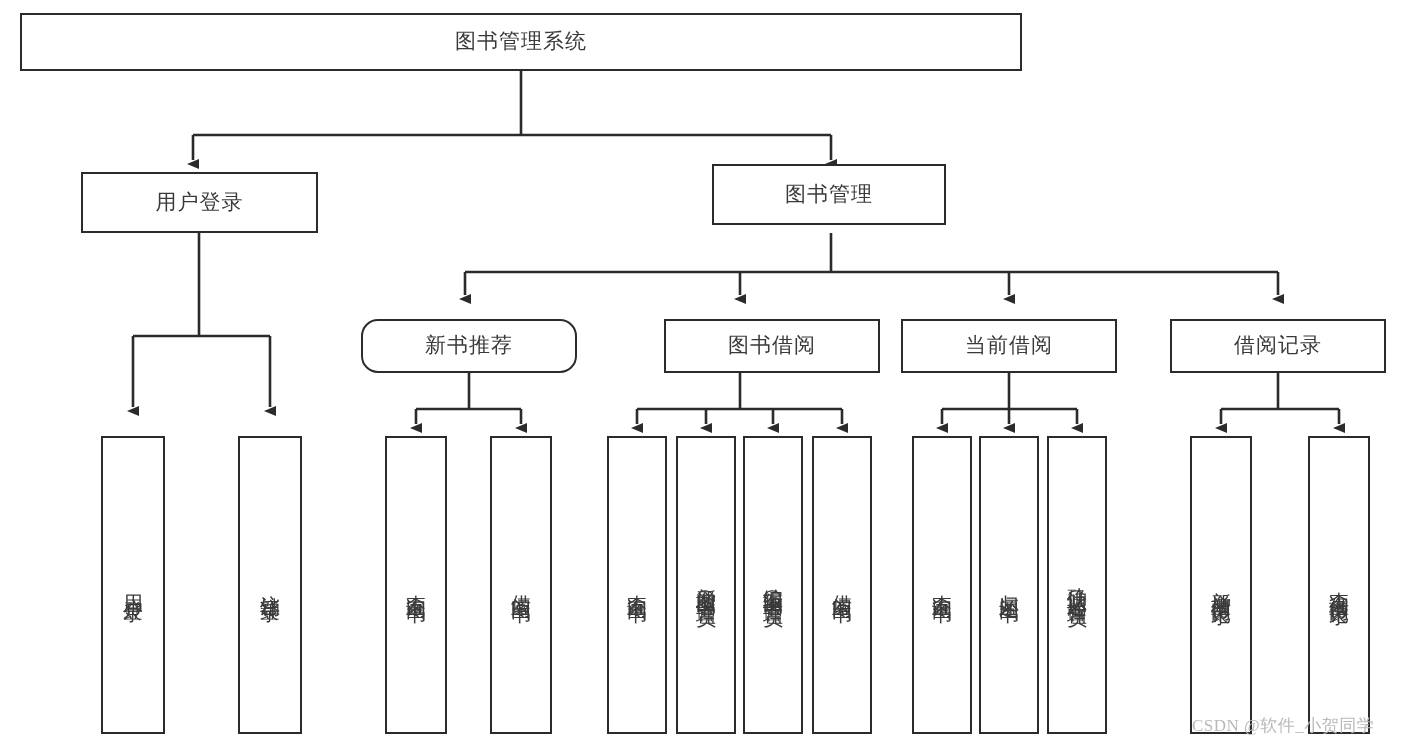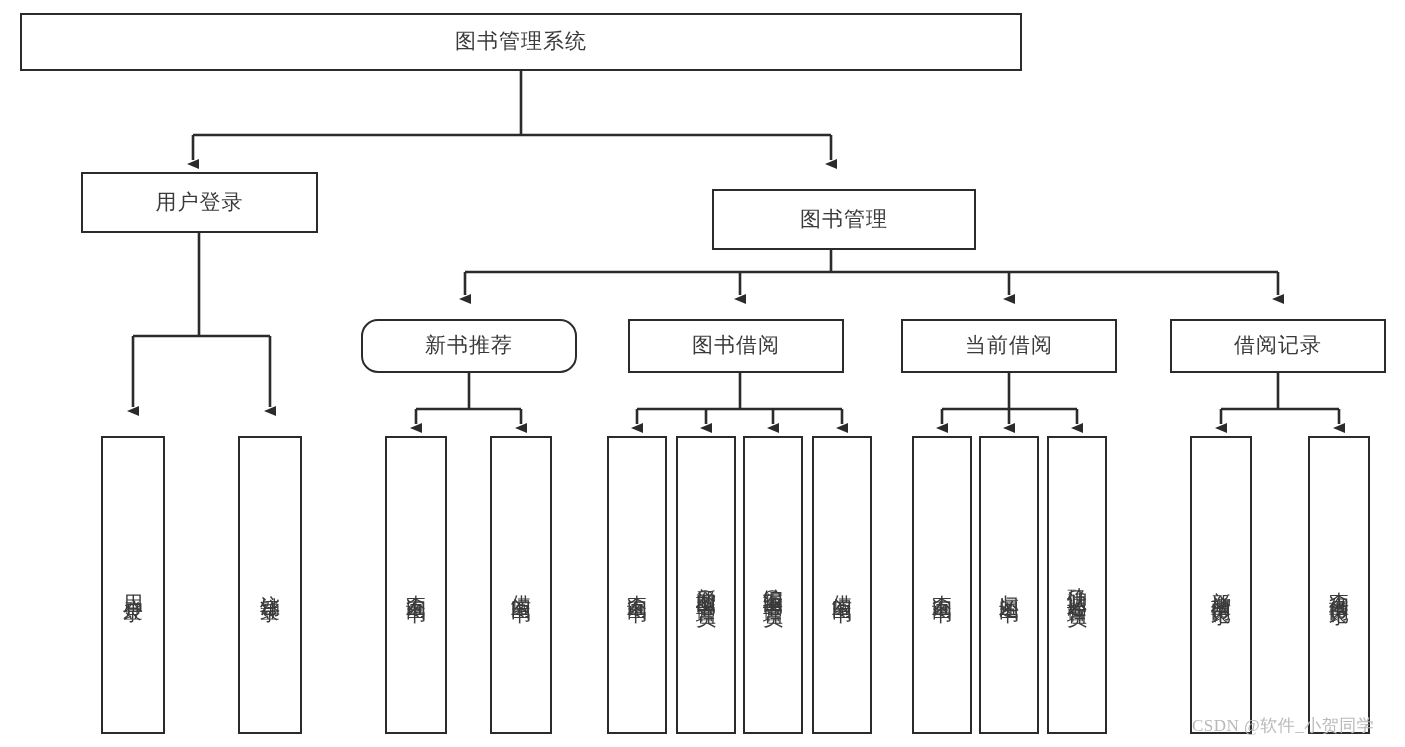--- a/index.html
+++ b/index.html
@@ -121,28 +121,28 @@
     </g>
   </svg>
 
   <div class="node horiz" style="left:20px; top:13px; width:1002px; height:58px;">
     <span>图书管理系统</span>
   </div>
 
   <div class="node horiz" style="left:81px; top:172px; width:237px; height:61px;">
     <span>用户登录</span>
   </div>
-  <div class="node horiz" style="left:712px; top:189px; width:264px; height:61px;">
+  <div class="node horiz" style="left:712px; top:164px; width:234px; height:61px;">
     <span>图书管理</span>
   </div>
 
   <div class="node horiz" style="left:361px; top:319px; width:216px; height:54px;border-radius:17px;">
     <span>新书推荐</span>
   </div>
-  <div class="node horiz" style="left:628px; top:319px; width:216px; height:54px;">
+  <div class="node horiz" style="left:664px; top:319px; width:216px; height:54px;">
     <span>图书借阅</span>
   </div>
   <div class="node horiz" style="left:1170px; top:319px; width:216px; height:54px;">
     <span>借阅记录</span>
   </div>
   <div class="node horiz" style="left:901px; top:319px; width:216px; height:54px;">
     <span>当前借阅</span>
   </div>
 
   <div class="node vert" style="left:101px; top:436px; width:64px; height:298px;">

